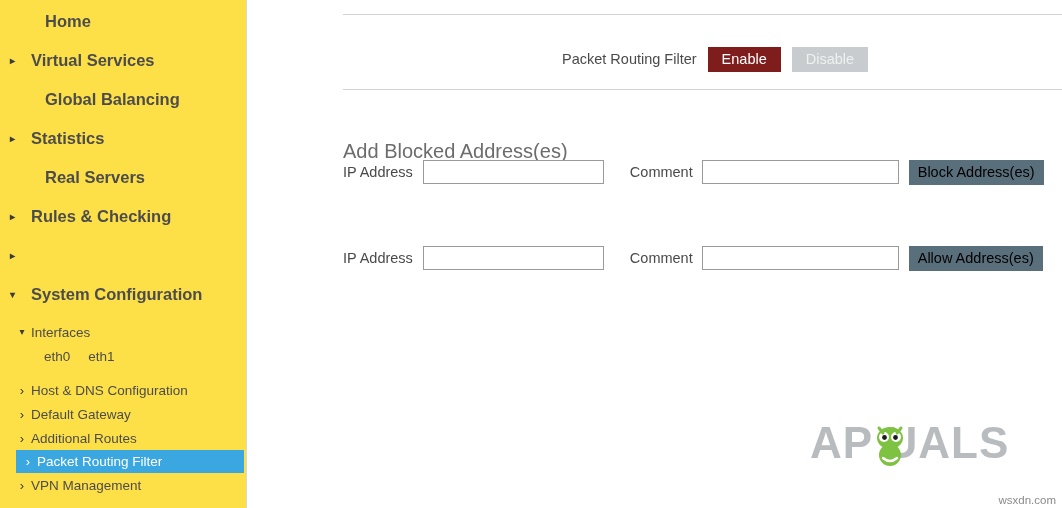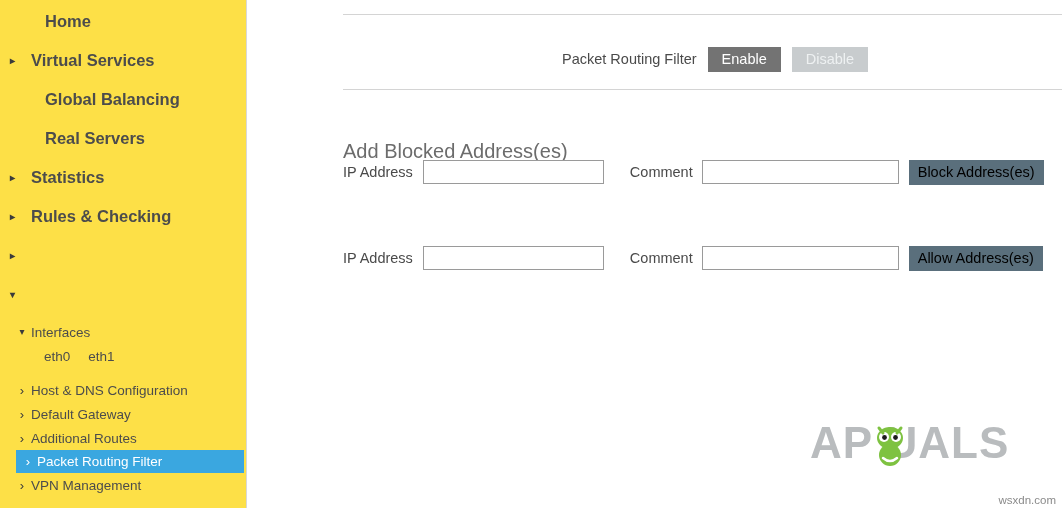--- a/index.html
+++ b/index.html
@@ -165,21 +165,21 @@
     padding: 0 14px;
     border: none;
     font-size: 14.5px;
     font-family: "Liberation Sans", sans-serif;
     cursor: pointer;
     display: inline-flex;
     align-items: center;
     justify-content: center;
   }
   .btn-enable {
-    background: #737373;
+    background: #7f1d1d;
     color: #ffffff;
   }
   .btn-disable {
     background: #c8ccce;
     color: #eef1f2;
   }
 
   .section-title {
     position: absolute;
     left: 96px;
@@ -281,41 +281,42 @@
       <div class="nav-item">
         <span class="arrow right"></span>
         <span class="nav-label">Virtual Services</span>
       </div>
 
       <div class="nav-item indent-label">
         <span class="arrow none"></span>
         <span class="nav-label">Global Balancing</span>
       </div>
 
+      <div class="nav-item">
+        <span class="arrow right"></span>
+        <span class="nav-label">Statistics</span>
+      </div>
+
       <div class="nav-item indent-label">
         <span class="arrow none"></span>
         <span class="nav-label">Real Servers</span>
       </div>
 
       <div class="nav-item">
         <span class="arrow right"></span>
-        <span class="nav-label">Statistics</span>
+        <span class="nav-label">Rules &amp; Checking</span>
       </div>
 
       <div class="nav-item">
         <span class="arrow right"></span>
-        <span class="nav-label">Rules &amp; Checking</span>
-      </div>
-
-      <div class="nav-item">
-        <span class="arrow right"></span>
       </div>
 
       <div class="nav-item">
         <span class="arrow down"></span>
+        <span class="nav-label">System Configuration</span>
       </div>
 
       <div class="spacer-6"></div>
 
 
       <div class="sub-item lvl2">
         <span class="tick down"></span>
         <span class="sub-label">Interfaces</span>
       </div>
 

